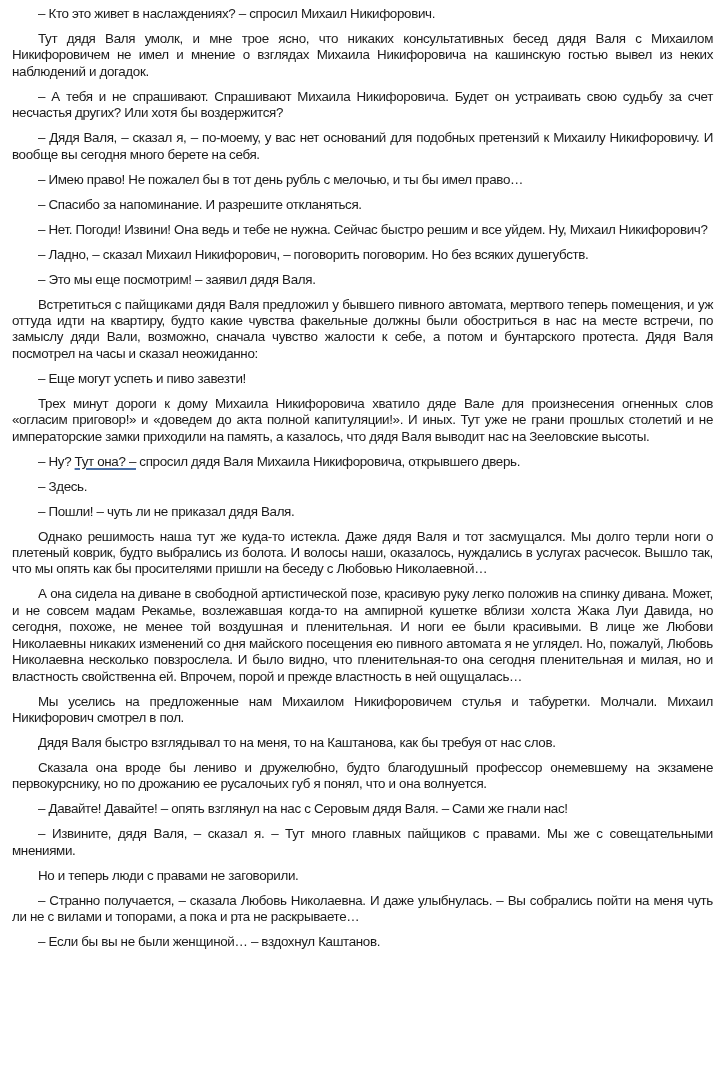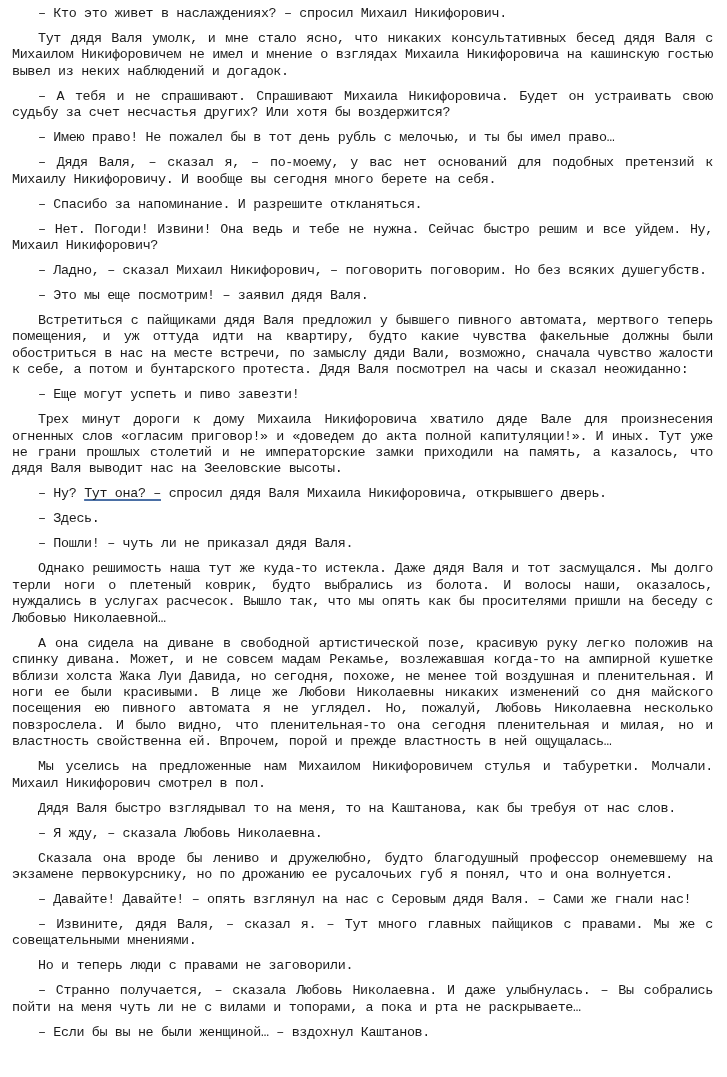--- a/index.html
+++ b/index.html
@@ -2,52 +2,51 @@
 <html><head>
 <meta charset="utf-8">
 <style>
   html, body { margin: 0; padding: 0; background: #ffffff; }
   body {
     width: 727px; height: 1077px; overflow: hidden;
     font-family: "Liberation Sans", sans-serif;
     font-size: 13.4px; color: #1a1a1a;
     letter-spacing: -0.35px;
   }
-  .page { padding: 6px 14px 0 12px; font-family: Liberation Mono, monospace; }
+  .page { padding: 6px 14px 0 12px; }
   p {
     margin: 0 0 8.6px 0;
     line-height: 16.4px;
     text-indent: 26px;
     text-align: justify;
   }
   .ul { text-decoration: underline; text-decoration-color: #4a6fa5; text-decoration-thickness: 2px; text-underline-offset: 2px; }
 </style>
 </head>
 <body>
 
 <div class="page">
   <p>– Кто это живет в наслаждениях? – спросил Михаил Никифорович.</p>
-  <p>Тут дядя Валя умолк, и мне стало ясно, что никаких консультативных бесед дядя Валя с Михаилом Никифоровичем не имел и мнение о взглядах Михаила Никифоровича на кашинскую гостью вывел из неких наблюдений и догадок.</p>
+  <p>Тут дядя Валя умолк, и мне трое ясно, что никаких консультативных бесед дядя Валя с Михаилом Никифоровичем не имел и мнение о взглядах Михаила Никифоровича на кашинскую гостью вывел из неких наблюдений и догадок.</p>
   <p>– А тебя и не спрашивают. Спрашивают Михаила Никифоровича. Будет он устраивать свою судьбу за счет несчастья других? Или хотя бы воздержится?</p>
+  <p>– Дядя Валя, – сказал я, – по-моему, у вас нет оснований для подобных претензий к Михаилу Никифоровичу. И вообще вы сегодня много берете на себя.</p>
   <p>– Имею право! Не пожалел бы в тот день рубль с мелочью, и ты бы имел право…</p>
-  <p>– Дядя Валя, – сказал я, – по-моему, у вас нет оснований для подобных претензий к Михаилу Никифоровичу. И вообще вы сегодня много берете на себя.</p>
   <p>– Спасибо за напоминание. И разрешите откланяться.</p>
   <p>– Нет. Погоди! Извини! Она ведь и тебе не нужна. Сейчас быстро решим и все уйдем. Ну, Михаил Никифорович?</p>
   <p>– Ладно, – сказал Михаил Никифорович, – поговорить поговорим. Но без всяких душегубств.</p>
   <p>– Это мы еще посмотрим! – заявил дядя Валя.</p>
   <p>Встретиться с пайщиками дядя Валя предложил у бывшего пивного автомата, мертвого теперь помещения, и уж оттуда идти на квартиру, будто какие чувства факельные должны были обостриться в нас на месте встречи, по замыслу дяди Вали, возможно, сначала чувство жалости к себе, а потом и бунтарского протеста. Дядя Валя посмотрел на часы и сказал неожиданно:</p>
   <p>– Еще могут успеть и пиво завезти!</p>
   <p>Трех минут дороги к дому Михаила Никифоровича хватило дяде Вале для произнесения огненных слов «огласим приговор!» и «доведем до акта полной капитуляции!». И иных. Тут уже не грани прошлых столетий и не императорские замки приходили на память, а казалось, что дядя Валя выводит нас на Зееловские высоты.</p>
   <p><span>– Ну? </span><span class="ul" style="text-decoration-color: rgb(74, 111, 165);">Тут она? –</span><span> спросил дядя Валя Михаила Никифоровича, открывшего дверь.</span></p>
   <p>– Здесь.</p>
   <p>– Пошли! – чуть ли не приказал дядя Валя.</p>
   <p>Однако решимость наша тут же куда-то истекла. Даже дядя Валя и тот засмущался. Мы долго терли ноги о плетеный коврик, будто выбрались из болота. И волосы наши, оказалось, нуждались в услугах расчесок. Вышло так, что мы опять как бы просителями пришли на беседу с Любовью Николаевной…</p>
   <p>А она сидела на диване в свободной артистической позе, красивую руку легко положив на спинку дивана. Может, и не совсем мадам Рекамье, возлежавшая когда-то на ампирной кушетке вблизи холста Жака Луи Давида, но сегодня, похоже, не менее той воздушная и пленительная. И ноги ее были красивыми. В лице же Любови Николаевны никаких изменений со дня майского посещения ею пивного автомата я не углядел. Но, пожалуй, Любовь Николаевна несколько повзрослела. И было видно, что пленительная-то она сегодня пленительная и милая, но и властность свойственна ей. Впрочем, порой и прежде властность в ней ощущалась…</p>
   <p>Мы уселись на предложенные нам Михаилом Никифоровичем стулья и табуретки. Молчали. Михаил Никифорович смотрел в пол.</p>
   <p>Дядя Валя быстро взглядывал то на меня, то на Каштанова, как бы требуя от нас слов.</p>
-  <p>– Я жду, – сказала Любовь Николаевна.</p>
   <p>Сказала она вроде бы лениво и дружелюбно, будто благодушный профессор онемевшему на экзамене первокурснику, но по дрожанию ее русалочьих губ я понял, что и она волнуется.</p>
   <p>– Давайте! Давайте! – опять взглянул на нас с Серовым дядя Валя. – Сами же гнали нас!</p>
   <p>– Извините, дядя Валя, – сказал я. – Тут много главных пайщиков с правами. Мы же с совещательными мнениями.</p>
   <p>Но и теперь люди с правами не заговорили.</p>
   <p>– Странно получается, – сказала Любовь Николаевна. И даже улыбнулась. – Вы собрались пойти на меня чуть ли не с вилами и топорами, а пока и рта не раскрываете…</p>
   <p>– Если бы вы не были женщиной… – вздохнул Каштанов.</p>
 </div>
 
 </body></html>

